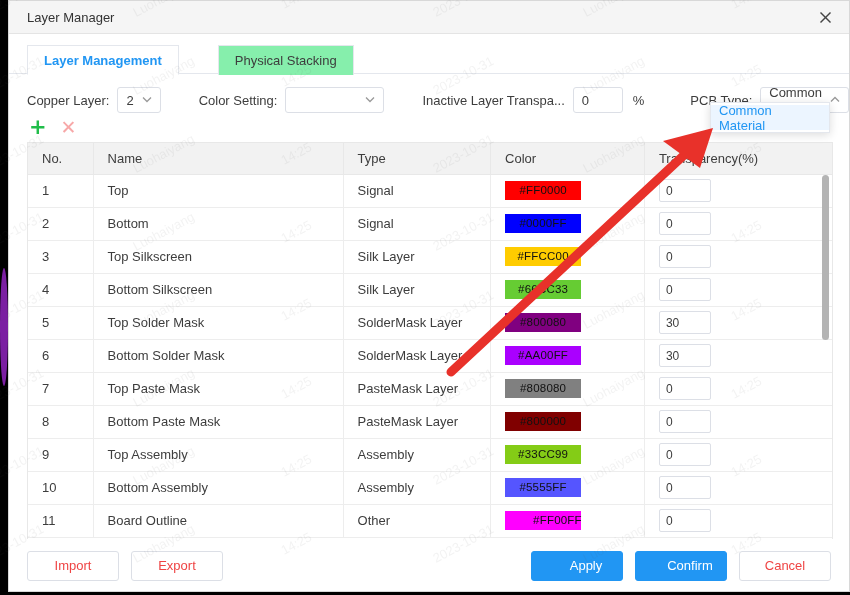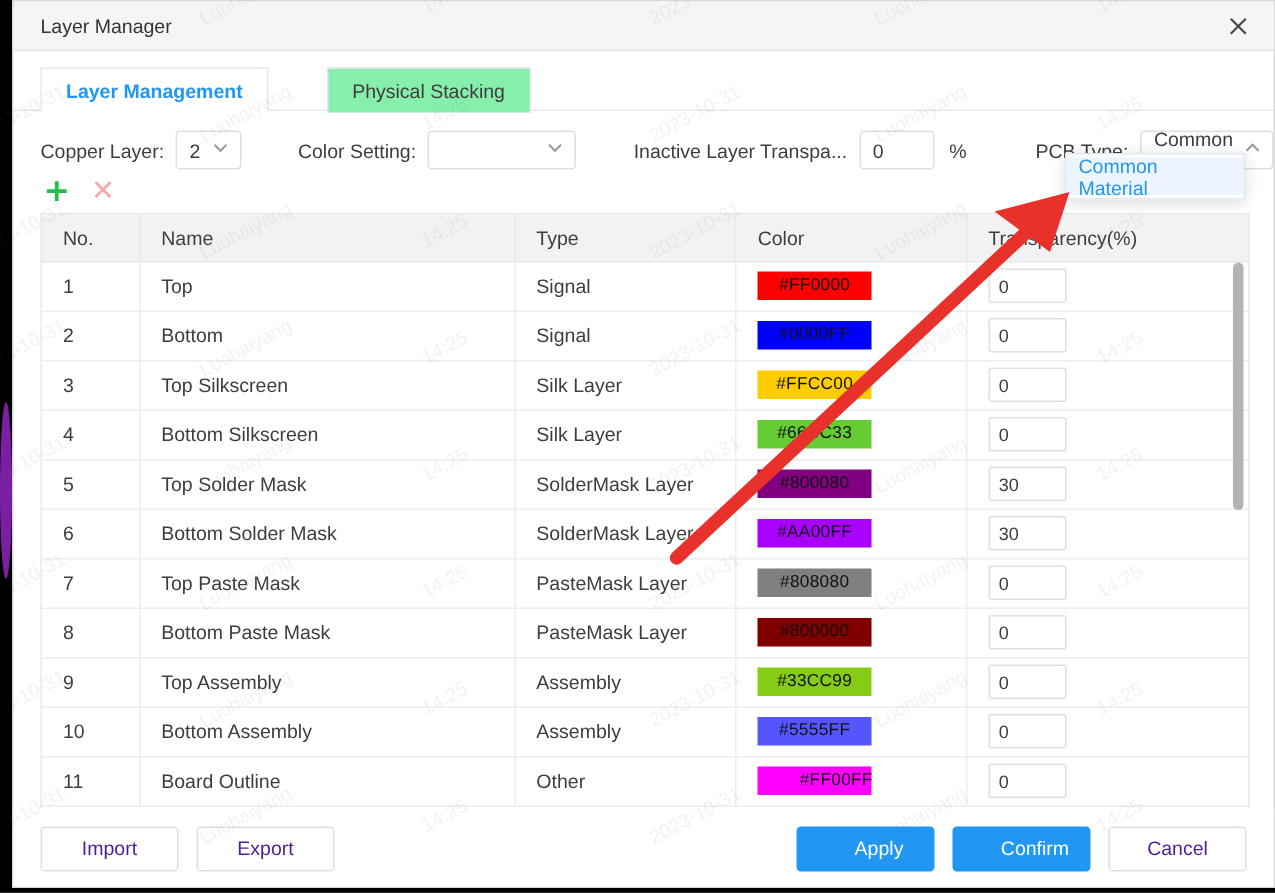--- a/index.html
+++ b/index.html
@@ -257,21 +257,21 @@
     padding: 0 18px;
     background: #fff;
     border-top: 1px solid #ffffff;
   }
   .btn {
     height: 30px;
     min-width: 92px;
     border: 1px solid #dcdfe6;
     border-radius: 3px;
     background: #fff;
-    color: #4c1d95;
+    color: #ef4444;
     font-size: 13px;
     cursor: pointer;
     display: inline-flex;
     align-items: center;
     justify-content: center;
     font-family: "Liberation Sans", sans-serif;
   }
   .btn.primary {
     background: #2196f3;
     border-color: #2196f3;

